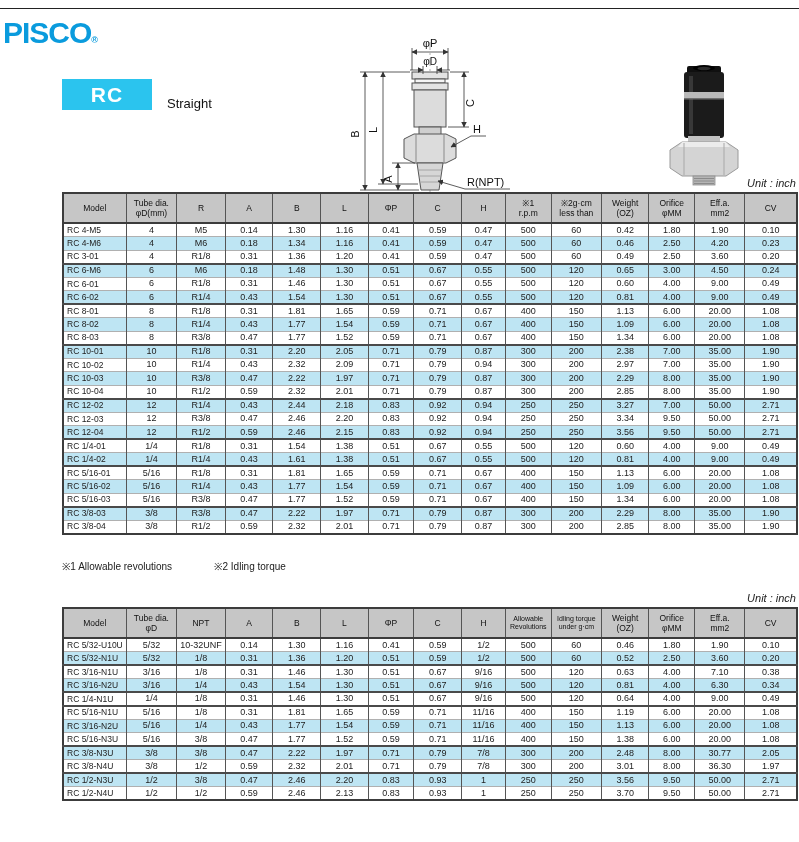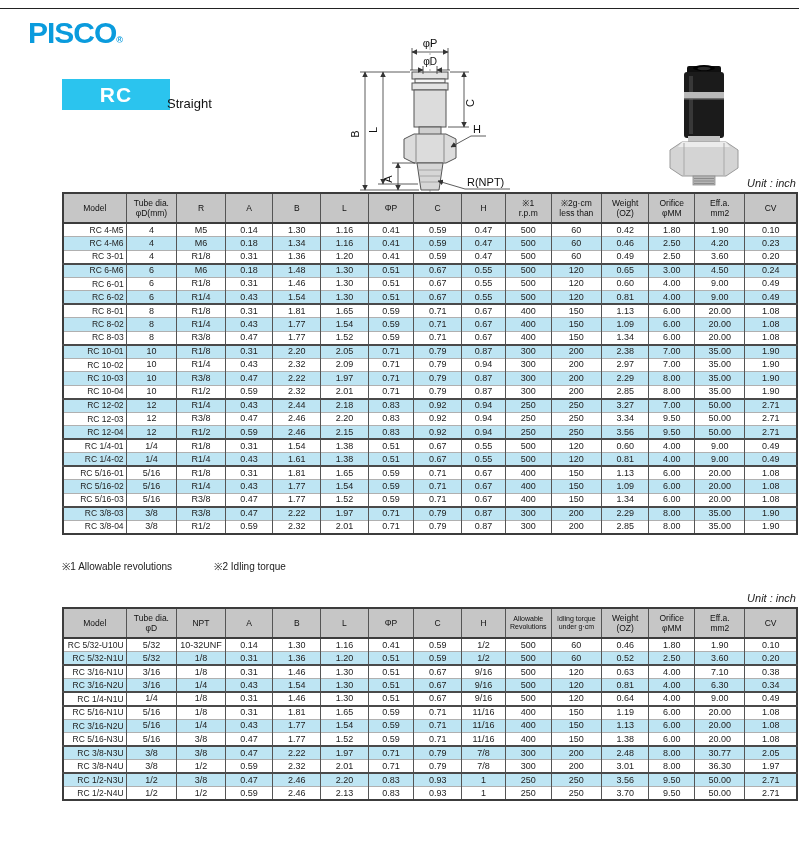--- a/index.html
+++ b/index.html
@@ -2,24 +2,24 @@
 <html style="--brand: #0a9bdd; --badge: #2bc4ee; --header-bg: #c6c6c6; --stripe: #bee5f3;"><head>
 <meta charset="utf-8">
 <style>
   * { margin:0; padding:0; box-sizing:border-box; }
   html,body { background:#ffffff; }
   body {
     width:799px; height:842px; position:relative; overflow:hidden;
     font-family:"Liberation Sans", sans-serif; color:#1a1a1a;
   }
   .topline { position:absolute; left:0; top:8px; width:799px; height:1px; background:#222; }
-  .logo { position:absolute; left:28px; top:16px; font-size:30px; font-weight:bold;
+  .logo { position:absolute; left:3px; top:16px; font-size:30px; font-weight:bold;
           letter-spacing:-1px; color:var(--brand,#0a9bdd); }
   .logo .reg { font-size:9px; font-weight:bold; letter-spacing:0; vertical-align:baseline; }
-  .series-box { position:absolute; left:62px; top:79px; width:108px; height:31px;
+  .series-box { position:absolute; left:62px; top:79px; width:90px; height:31px;
           background:var(--badge,#2bc4ee); display:flex; align-items:center; justify-content:center; }
   .series-box span { color:#fff; font-weight:bold; font-size:21px; letter-spacing:1px; }
   .series-name { position:absolute; left:167px; top:96px; font-size:13px; color:#111; }
   .diagram { position:absolute; left:338px; top:12px; }
   .photo { position:absolute; left:660px; top:58px; }
   .unit { position:absolute; right:3px; font-size:11px; color:#222;font-style:italic; }
   .unit1 { top:177px; }
   .unit2 { top:592px; }
   table.spec { position:absolute; left:62px; width:736px; border-collapse:collapse;
           table-layout:fixed; border:2px solid #3c3c3c;padding-left:40px; }
@@ -29,21 +29,21 @@
     background:var(--header-bg,#c6c6c6); font-weight:normal; font-size:8.5px; color:#111;
     border:1px solid #555; border-bottom:2px solid #3c3c3c; height:30px;
     white-space:pre-line; line-height:1.2; padding:1px 0; text-align:center;
   }
   table.spec th.small { font-size:7px; }
   table.spec td {
     font-size:9px; text-align:center; height:13.5px; padding:0 2px; line-height:1;
     border-left:1px solid #555; border-right:1px solid #555; border-top:1px solid #b0b0b0;
     color:#222; overflow:hidden;
   }
-  table.spec td.model { text-align:right; padding-left:3px; font-size:8.5px; }
+  table.spec td.model { text-align:left; padding-left:3px; font-size:8.5px; }
   table.spec tr.alt td { background:var(--stripe,#bee5f3); }
   table.spec tr.group-start td { border-top:2px solid #4a4a4a; }
   .footnotes { position:absolute; left:62px; top:559px; font-size:10px; color:#222; }
   .footnotes span { margin-right:42px; }
   svg text { font-family:"Liberation Sans", sans-serif; fill:#111; }
 </style>
 </head>
 <body>
 
 <div class="topline"></div>

